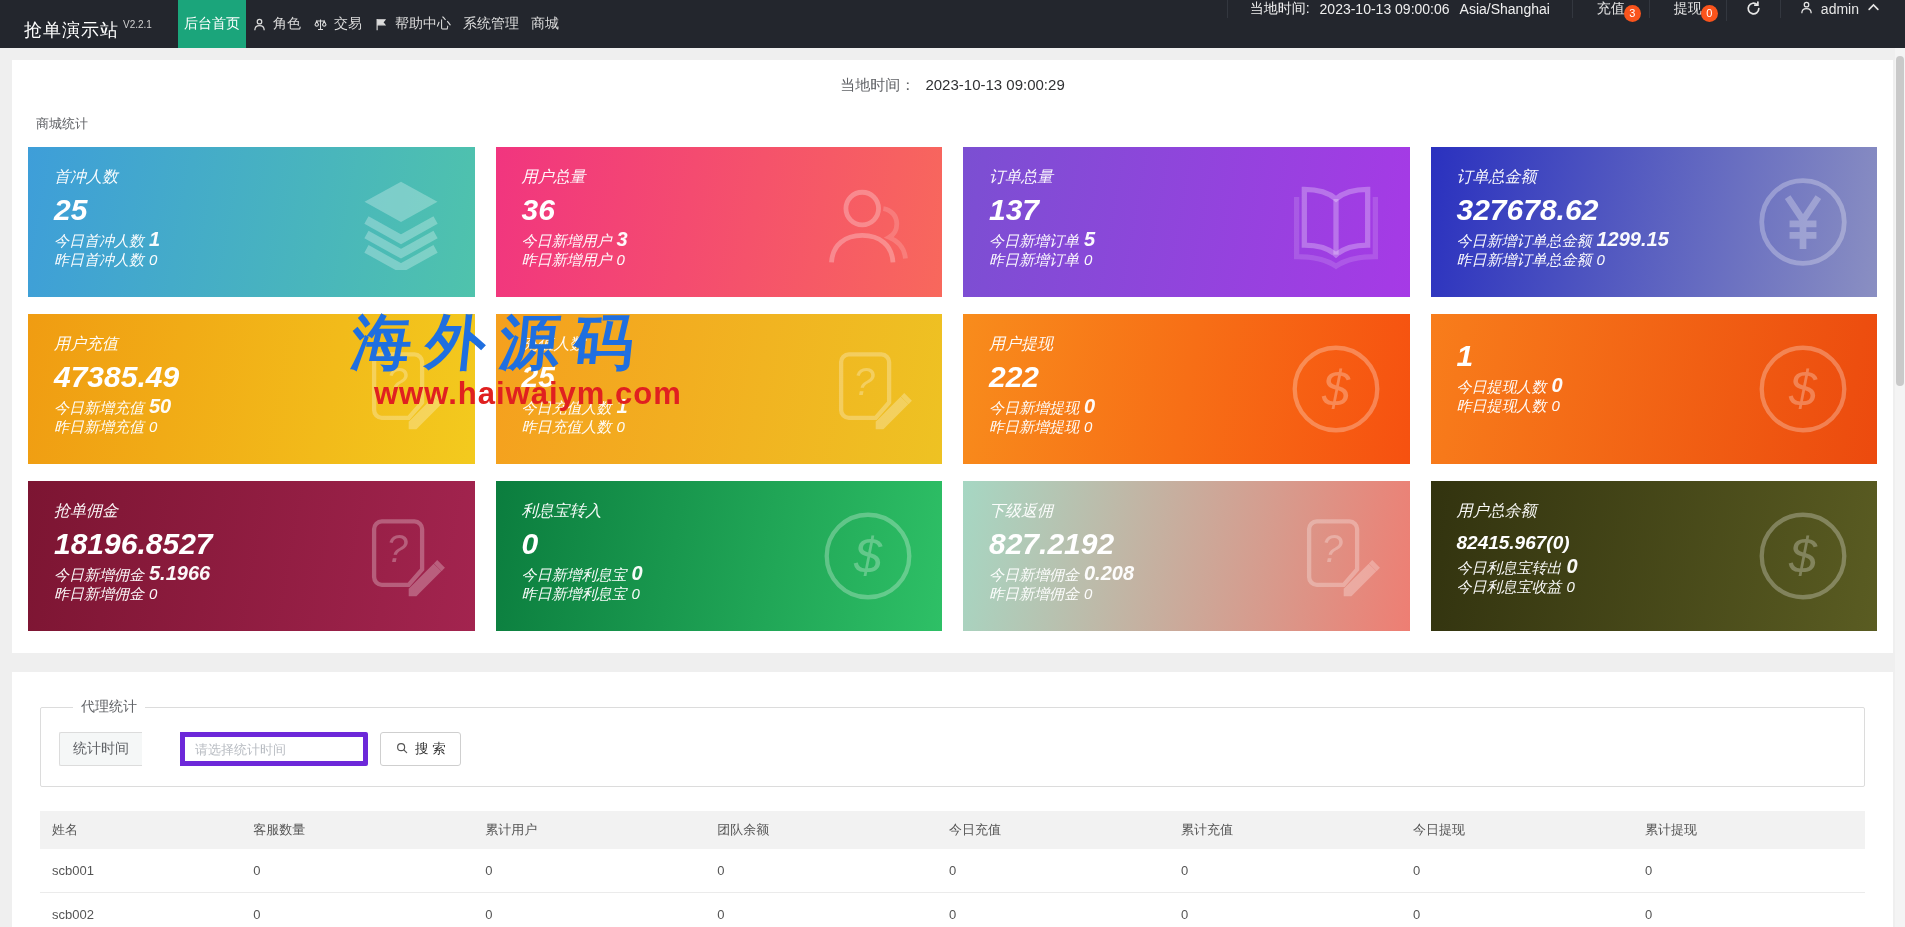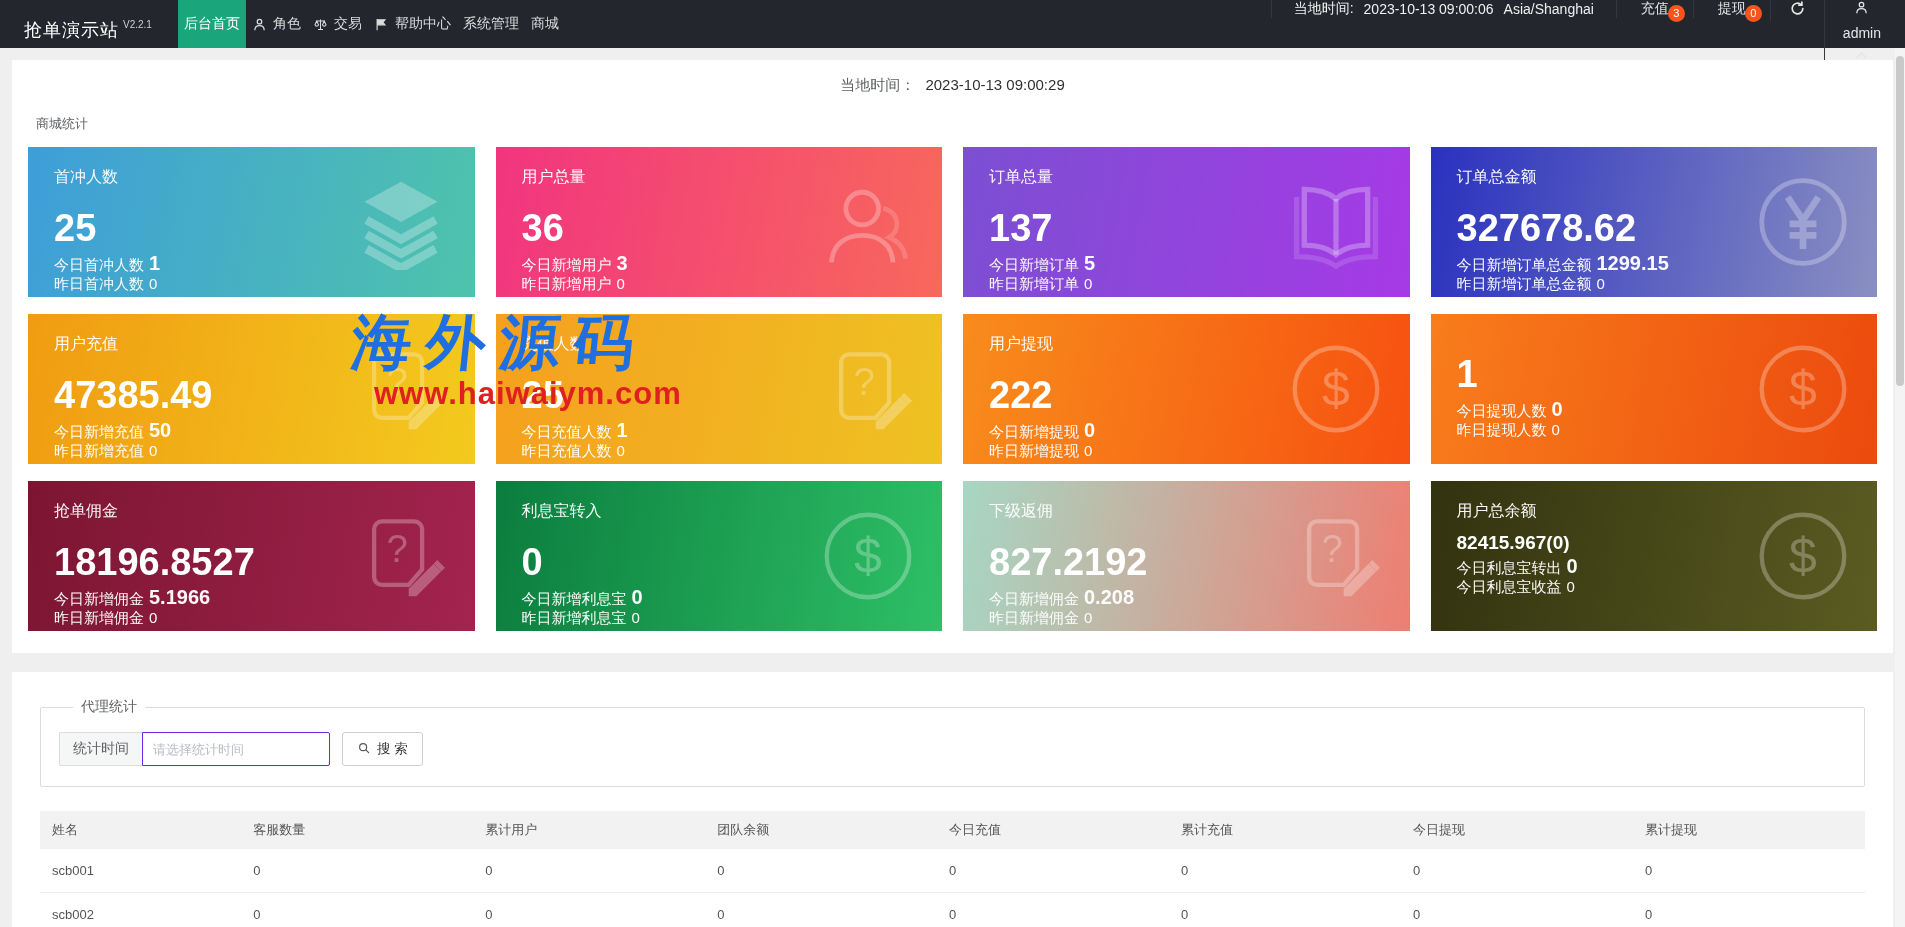--- a/index.html
+++ b/index.html
@@ -16,55 +16,55 @@
   .nav-item.active { background:#1ba57b; color:#fff; }
   .nav-item .nav-ic { width:15px; height:15px; display:inline-flex; }
   .nav-item .nav-ic svg { width:100%; height:100%; }
   .nav-right { margin-left:auto; display:flex; align-items:flex-start; }
   .nav-time { display:flex; align-items:center; gap:10px; font-size:14px; color:#efefef; padding:0 22px; border-left:1px solid #33373f; }
   .nav-chip { position:relative; display:flex; align-items:center; padding:0 24px; font-size:14px; border-left:1px solid #33373f; cursor:pointer; }
   .badge { position:absolute; top:5px; right:8px; min-width:17px; height:17px; padding:0 4px; background:#fa541c; color:#fff;
     border-radius:9px; font-size:11px; line-height:17px; text-align:center; }
   .nav-refresh { display:flex; align-items:center; padding:0 18px; border-left:1px solid #33373f; cursor:pointer; }
   .nav-refresh svg { width:17px; height:17px; }
-  .nav-user { display:flex; align-items:center; gap:7px; padding:0 24px 0 18px; border-left:1px solid #33373f; font-size:14px; cursor:pointer;flex-direction:column; }
+  .nav-user { display:flex; align-items:center; gap:7px; padding:0 24px 0 18px; border-left:1px solid #33373f; font-size:14px; cursor:pointer; }
   .nav-user svg { width:15px; height:15px; }
 
   
   .panel { background:#fff; margin:12px 12px 0 12px; position:relative; }
   .panel-stats { padding-bottom:22px; }
   .time-head { text-align:center; padding:16px 0 12px; font-size:15px; color:#606266; }
   .time-head .tv { color:#303133; margin-left:6px; }
   .sec-title { font-size:13px; color:#606266; margin:8px 0 14px 24px; }
 
   
-  .cards { display:grid; grid-template-columns:repeat(4,1fr); gap:17px 21px; margin:0 16px; }
+  .cards { display:grid; grid-template-columns:repeat(4,1fr); gap:17px 21px; margin:0 16px;font-style:italic; }
   .card { position:relative; height:150px; color:#fff; padding:20px 26px; overflow:hidden; }
   .card-title { font-size:16px; opacity:.96; }
-  .card-value { font-size:38px; font-weight:bold; margin-top:18px; line-height:1.2; }
+  .card-value { font-size:30px; font-weight:bold; margin-top:4px; line-height:1.2; }
   .card-value.small { font-size:19px; margin-top:10px; }
   .card-line { font-size:15px; opacity:.97; }
   .card-line .big { font-size:20px; font-weight:bold; margin-left:5px; }
   .card-line .norm { font-size:15px; margin-left:5px; }
   .card-icon { position:absolute; right:26px; top:50%; transform:translateY(-50%); width:96px; height:96px; color:rgba(255,255,255,.28); }
   .card-icon svg { width:100%; height:100%; }
 
   
   .watermark { position:absolute; left:340px; top:252px; z-index:5; pointer-events:none; line-height:1; }
   .wm1 { font-size:60px; font-weight:bold; letter-spacing:14px; transform:skewX(-6deg); font-family:"DejaVu Serif",serif; }
   .wm2 { font-size:31px; font-weight:bold; margin-top:6px; margin-left:22px; letter-spacing:1px; }
 
   
   .panel-agent { margin-top:19px; padding:26px 16px 0 16px; min-height:268px; }
   fieldset.agent-box { border:1px solid #dcdcdc; border-radius:2px; margin:0 12px; padding:16px 18px 20px; }
   fieldset.agent-box legend { font-size:14px; color:#606266; padding:0 8px; margin-left:14px; }
   .filter-row { display:flex; align-items:center; }
   .ig-label { height:34px; display:flex; align-items:center; padding:0 13px; font-size:14px; color:#606266;
     background:#f5f7f7; border:1px solid #dcdcdc; border-right:none; border-radius:2px 0 0 2px; }
-  .ig-input { height:34px; width:188px; border:1px solid #6d28d9; border-radius:0 2px 2px 0; padding:0 10px; font-size:13px; color:#333; outline:none; }
+  .ig-input { height:34px; width:188px; border:5px solid #6d28d9; border-radius:0 2px 2px 0; padding:0 10px; font-size:13px; color:#333; outline:none;margin-left:38px; }
   .ig-input::placeholder { color:#b8bcc2; }
   .btn-search { height:34px; margin-left:12px; display:inline-flex; align-items:center; gap:6px; padding:0 14px;
     background:#fff; border:1px solid #cfcfcf; border-radius:3px; font-size:13.5px; color:#333; cursor:pointer; }
   .btn-search svg { width:14px; height:14px; }
 
   table.agent-table { width:calc(100% - 24px); margin:24px 12px 0; border-collapse:collapse; font-size:13px; }
   .agent-table th { background:#f2f2f2; font-weight:normal; color:#555; text-align:left; padding:10px 12px; }
   .agent-table td { color:#555; padding:14px 12px; border-bottom:1px solid #ebebeb; background:#fff; }
 
   

